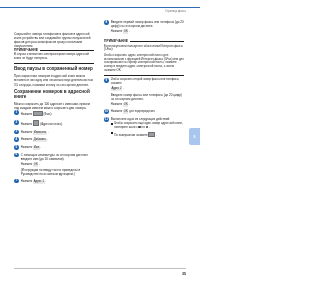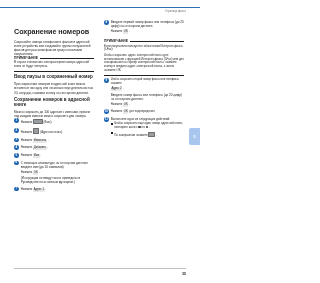--- a/index.html
+++ b/index.html
@@ -144,21 +144,20 @@
 
   <div class="header-rule"></div>
   <div class="running-head">Страница факса</div>
 
   <div class="chapter-tab">
     <span>5</span>
   </div>
 
   <div class="col col-left" style="top:28px;">
 
-    <h1 class="doc-title">Сохранение номеров</h1>
 
     <div style="height:4px;"></div>
     <p class="body blk">Сохраняйте номера телефонов и факсов в адресной книге устройства или создавайте группы получателей факсов для рассылки факсов сразу нескольким получателям.</p>
 
     <div class="note blk">
       <div class="note-head">
         <span class="lbl">ПРИМЕЧАНИЕ</span>
         <span class="rule"></span>
       </div>
       <div class="note-body">

